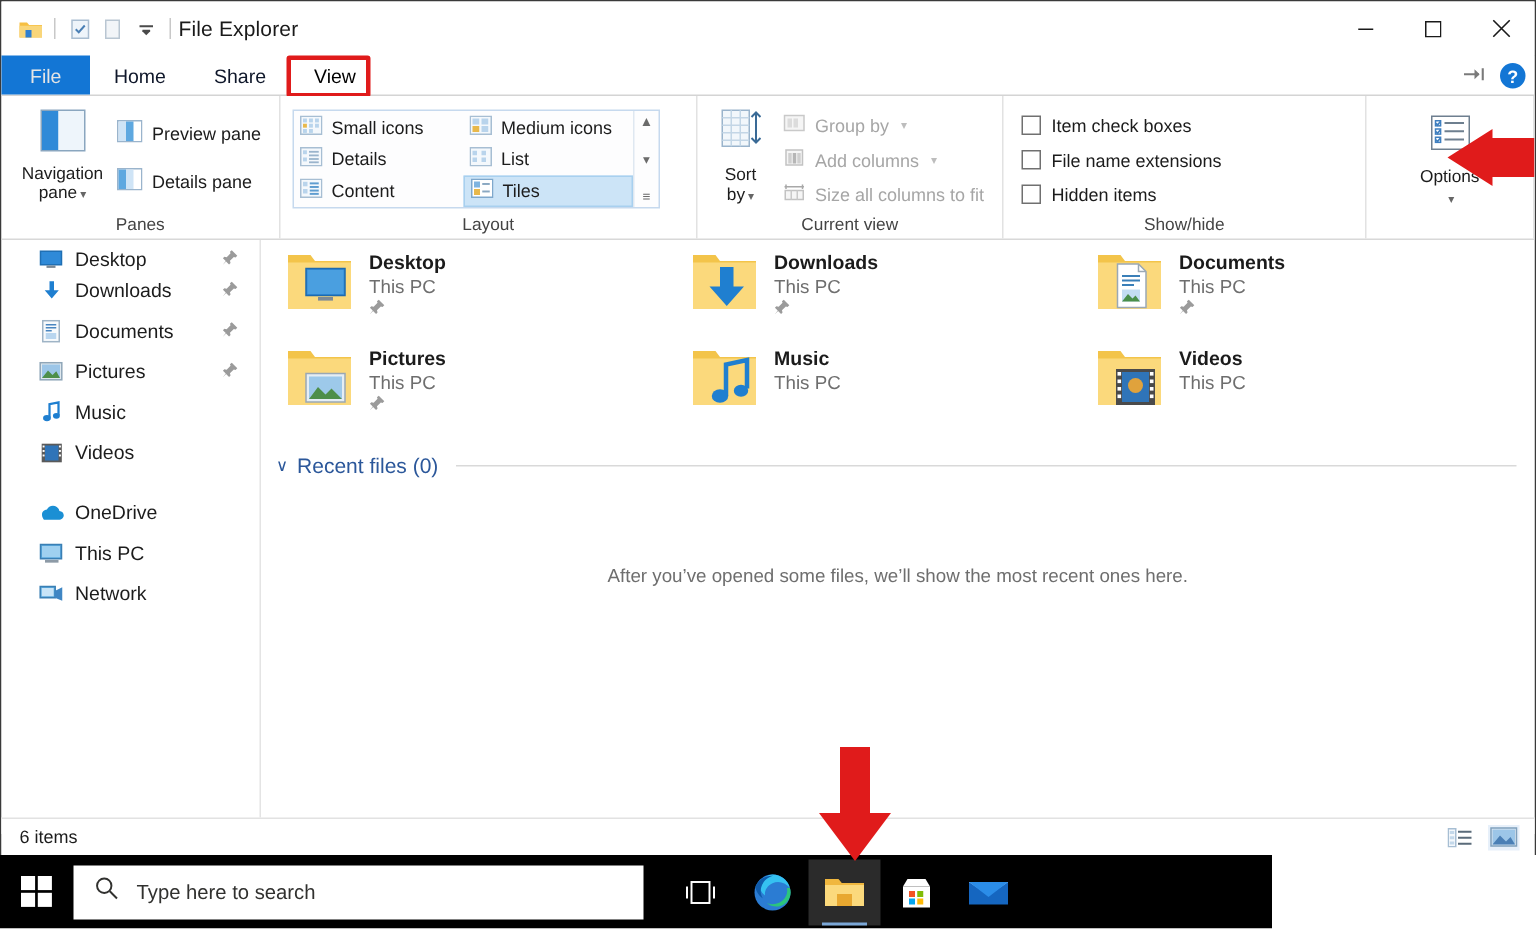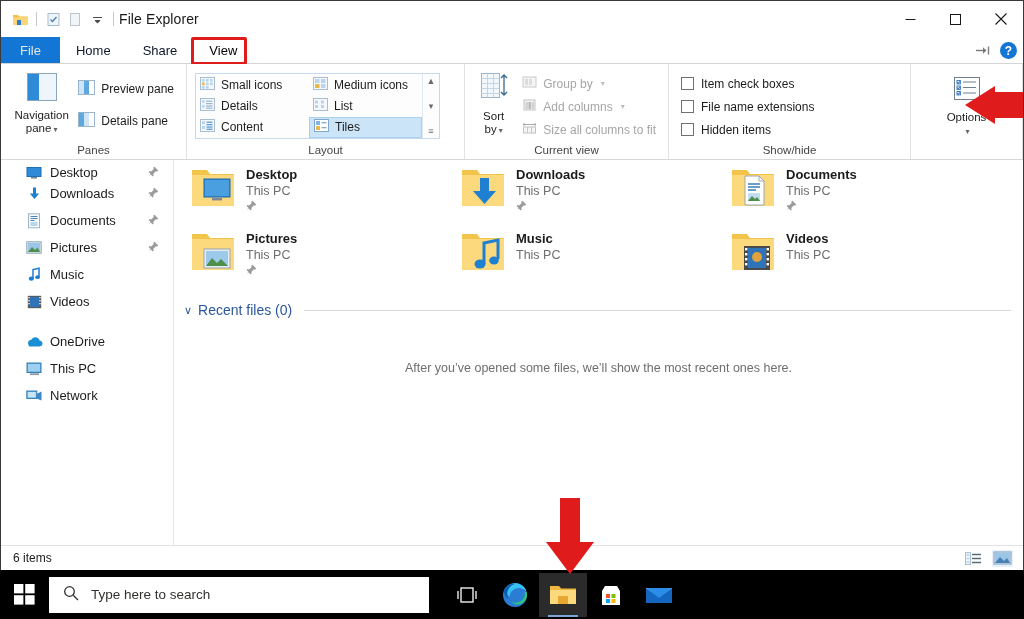--- a/index.html
+++ b/index.html
@@ -158,38 +158,38 @@
   .tile .tpin { color: #9b9b9b; line-height: 14px; }
 
   .section-head {
     display: flex; align-items: center; gap: 6px; padding: 6px 12px 0 10px;
     margin-top: 2px;
   }
   .section-chev { color: #2b579a; font-size: 11px; }
   .section-title { font-size: 14px; color: #2b579a; white-space: nowrap; }
   .section-rule { flex: 1; height: 1px; background: #d9d9d9; margin-left: 6px; }
   .empty-msg {
-    text-align: center; font-size: 12.5px; color: #6e6e6e; margin-top: 43px;
+    text-align: center; font-size: 12.5px; color: #6e6e6e; margin-top: 59px;
   }
 
   
   .statusbar {
     position: absolute; left: 0; bottom: 0; width: 100%; height: 25px;
     border-top: 1px solid #e2e2e2; background: #ffffff;
     display: flex; align-items: center; justify-content: space-between;
     padding: 0 10px 0 12px;
   }
   .status-text { font-size: 12px; color: #1c1c1c; }
   .viewbtns { display: flex; align-items: center; gap: 8px; }
   .viewbtn { width: 21px; height: 17px; display: flex; align-items: center; justify-content: center; }
   .viewbtn.active { background: #e7f0fa; }
 
   
   .taskbar {
-    position: absolute; left: 0; bottom: 0; width: 1024px; height: 49px;
+    position: absolute; left: 0; bottom: 0; width: 848px; height: 49px;
     background: #000000; display: flex; align-items: center;
   }
   .start {
     width: 48px; height: 49px; display: flex; align-items: center;
     justify-content: center;
   }
   .searchbox {
     width: 380px; height: 36px; background: #ffffff; display: flex;
     align-items: center; padding-left: 14px; gap: 12px; margin-left: 1px;
   }

